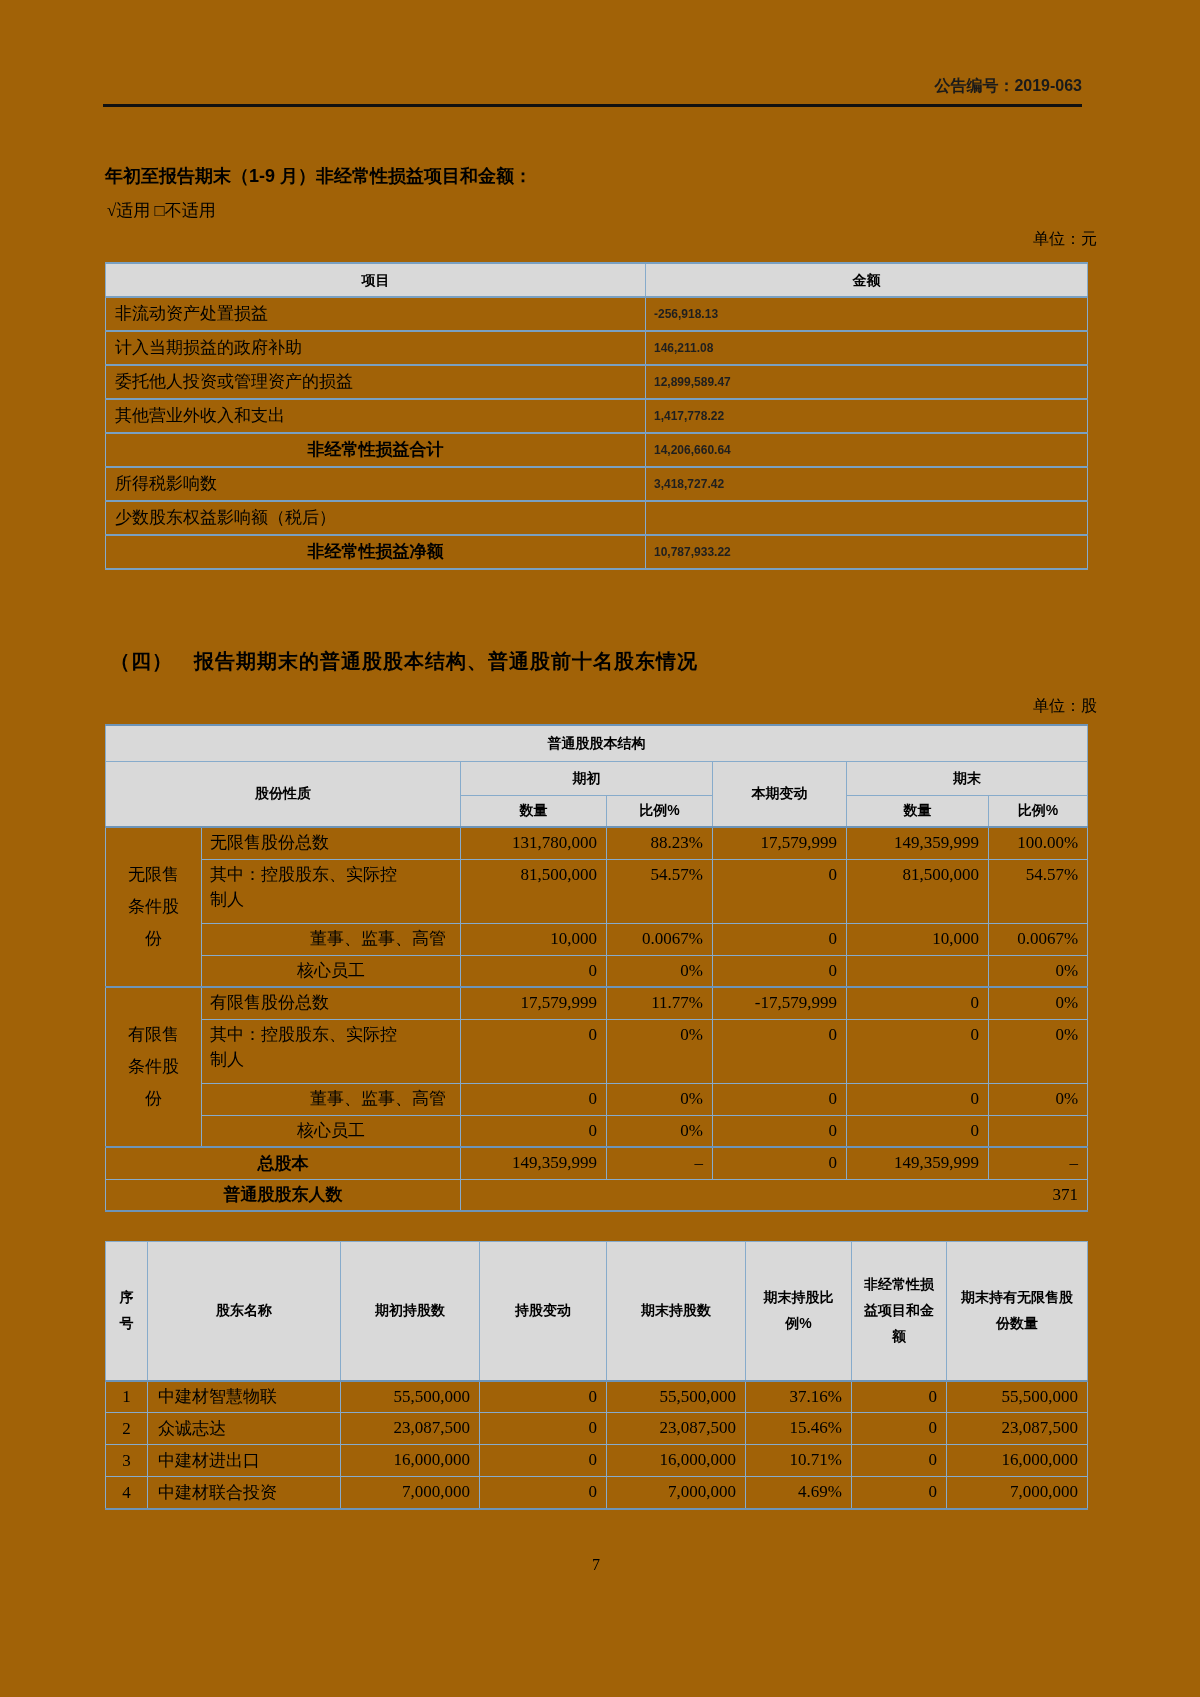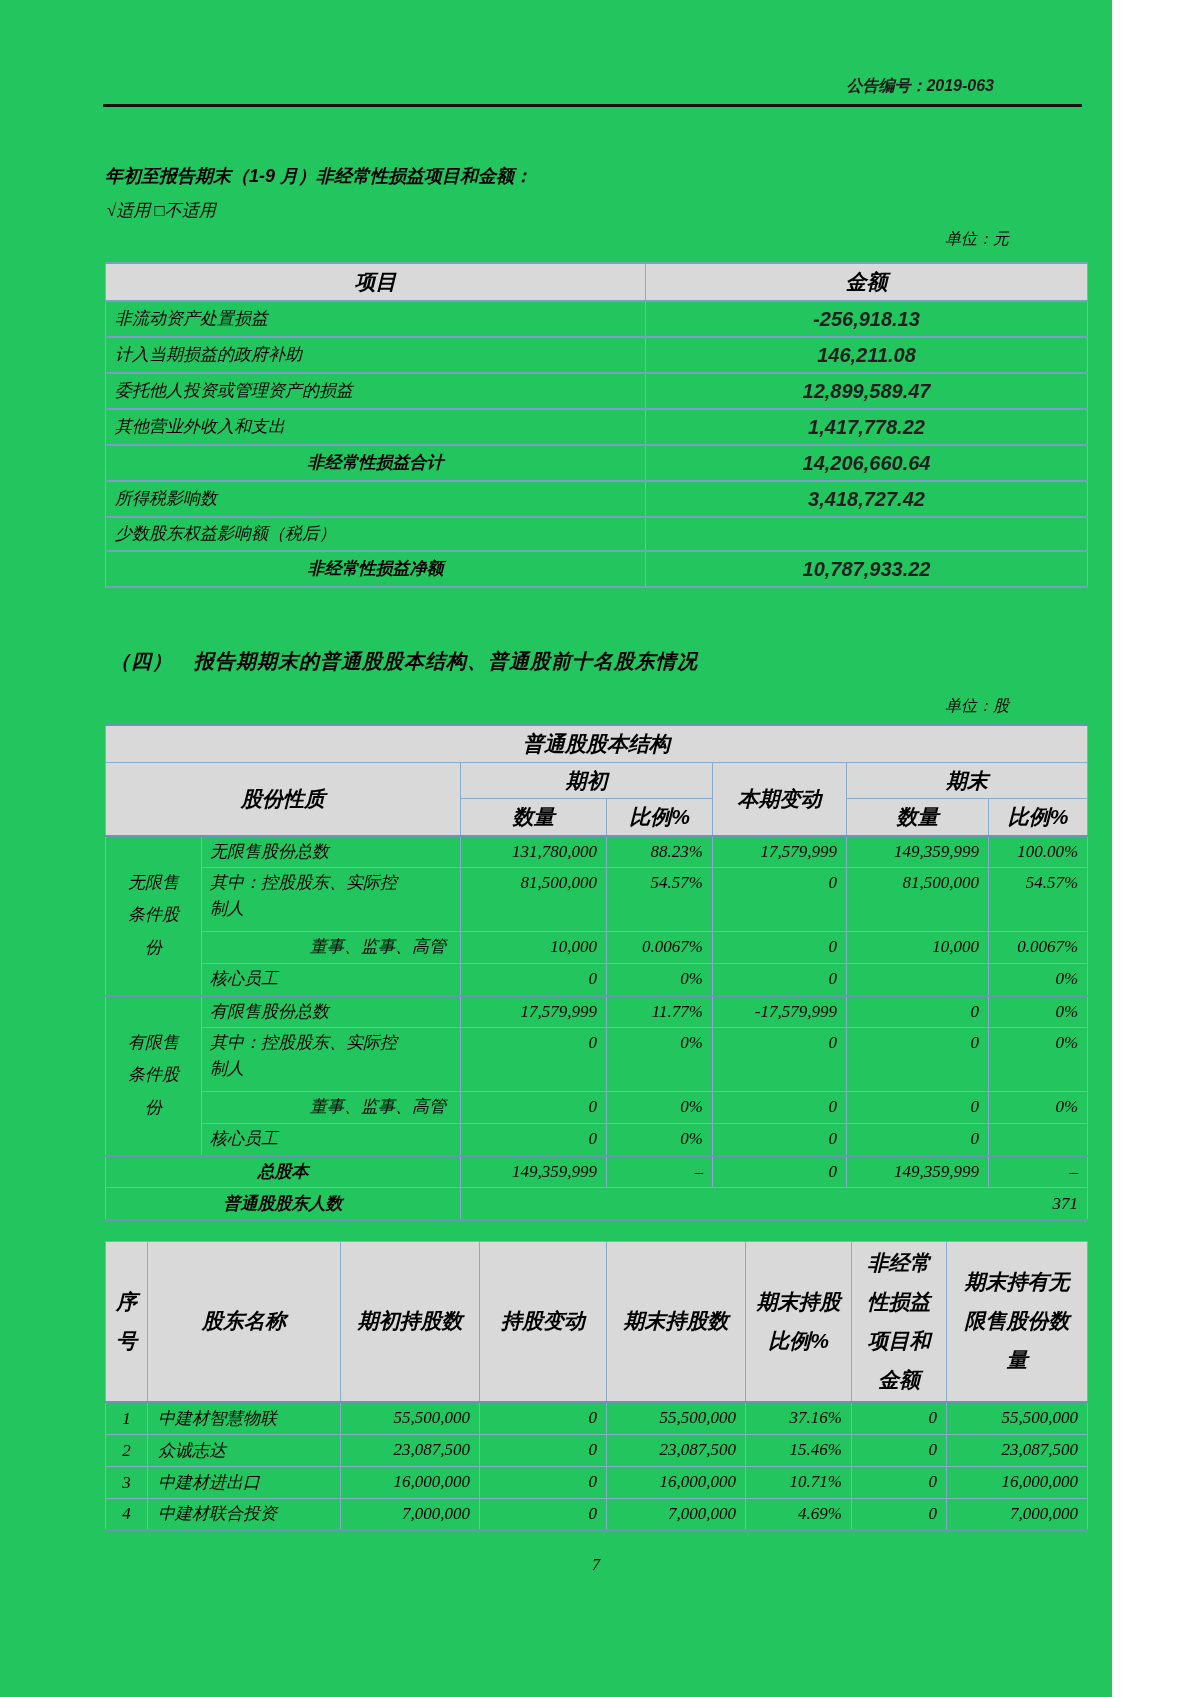--- a/index.html
+++ b/index.html
@@ -1,20 +1,19 @@
 <!DOCTYPE html>
 <html><head>
 <meta charset="utf-8">
 <style>
   html,body{margin:0;padding:0;background:#ffffff;}
   .page{
-    position:relative;width:1112px;height:1697px;background:#22c55e;
+    position:relative;width:1200px;height:1697px;background:#a16207;
     font-family:"Liberation Serif","DejaVu Serif",serif;color:#000;
     overflow:hidden;
-    font-style:italic;
   }
   .doc-num{
     position:absolute;top:76px;right:118px;font-size:16px;font-weight:bold;
     font-family:"Liberation Sans","DejaVu Sans",sans-serif;color:#1a1a1a;
   }
   .header-rule{position:absolute;top:104px;left:103px;width:979px;height:3px;background:#111;}
   .title1{
     position:absolute;top:164px;left:105px;font-size:18px;font-weight:bold;
     font-family:"Liberation Sans","DejaVu Sans",sans-serif;
   }
@@ -31,51 +30,51 @@
     font-size:17px;
   }
   .t1{top:262px;}
   .t2{top:724px;}
   .t3{top:1241px;}
   .t th,.t td{
     border:1px solid #87abcb;padding:2px 8px;overflow:hidden;line-height:1.5;
   }
   .t th{
     background:#d9d9d9;font-weight:bold;text-align:center;
-    font-family:"Liberation Sans","DejaVu Sans",sans-serif;font-size:21px;
+    font-family:"Liberation Sans","DejaVu Sans",sans-serif;font-size:14px;
   }
   
   .t1 th,.t1 td{border-top:2px solid #79a0c2;border-bottom:2px solid #79a0c2;}
   .t1 tr{height:34px;}
   .t1 td.label{text-align:left;padding-left:9px;}
   .t1 td.label-em{
     text-align:center;font-weight:bold;
     font-family:"Liberation Sans","DejaVu Sans",sans-serif;
   }
   .t1 td.amount{
-    text-align:center;padding-right:8px;font-weight:bold;font-size:20px;
+    text-align:left;padding-right:8px;font-weight:bold;font-size:12px;
     font-family:"Liberation Sans","DejaVu Sans",sans-serif;color:#1f1f1f;
   }
   
   .t2 tr,.t3 tr{height:32px;}
   .t2 tr.title-row,.t3 tr.title-row{height:36px;}
   .t2 tr.hrow1{height:34px;}
   .t2 tr.hrow2{height:32px;}
   .t2 tr.tall{height:64px;}
   .t3 tr.head-row{height:139px;}
   .t3 tr.head-row th{line-height:1.85;padding:2px 10px;}
   tr.thick-top th,tr.thick-top td{border-top:2px solid #6d94b8;}
   tr.thick-bottom th,tr.thick-bottom td{border-bottom:2px solid #6d94b8;}
   .t td.num{text-align:right;padding-right:9px;vertical-align:top;}
   .t td.grp{
     text-align:center;vertical-align:middle;padding:16px 20px;line-height:1.9;
   }
   .t td.al-left{text-align:left;padding-left:8px;vertical-align:top;}
   .t td.al-right{text-align:right;padding-right:14px;vertical-align:top;}
-  .t td.al-center{vertical-align:top;}
+  .t td.al-center{text-align:center;vertical-align:top;}
   .t td.wrap2{padding-right:56px;}
   .t td.bold-center{
     text-align:center;font-weight:bold;vertical-align:middle;
     font-family:"Liberation Sans","DejaVu Sans",sans-serif;
   }
   .t3 td.seq{text-align:center;}
   .t3 td.name{text-align:left;padding-left:10px;}
   .pagenum{
     position:absolute;top:1556px;left:105px;width:982px;text-align:center;font-size:16px;
   }

